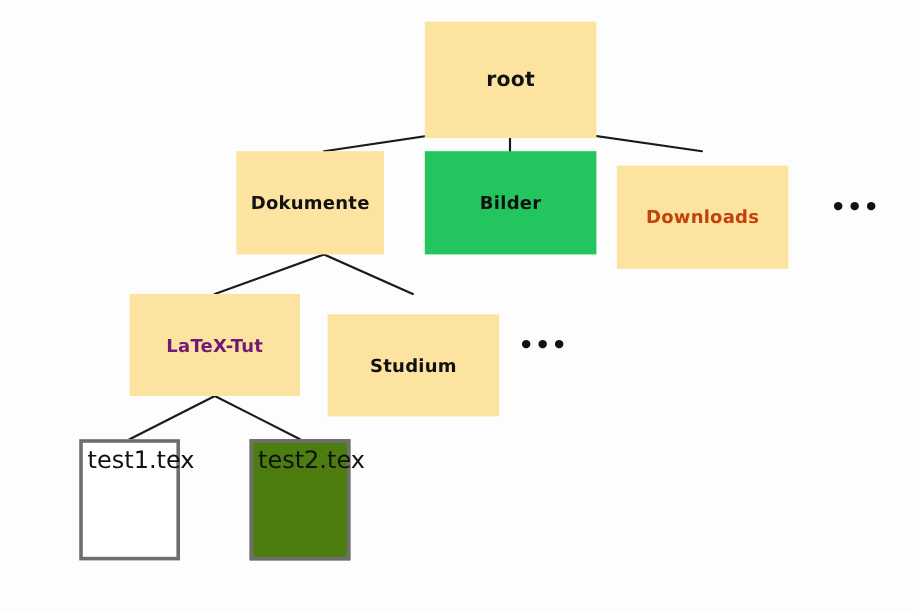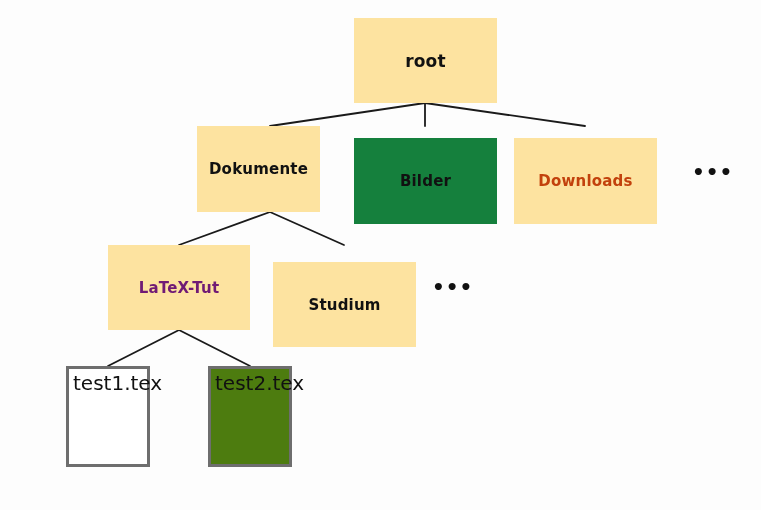--- a/index.html
+++ b/index.html
@@ -79,29 +79,29 @@
         <line x1="425" y1="103" x2="270" y2="126"></line>
         <line x1="425" y1="103" x2="425" y2="126"></line>
         <line x1="425" y1="103" x2="585" y2="126"></line>
         <line x1="270" y1="212" x2="179" y2="245"></line>
         <line x1="270" y1="212" x2="344" y2="245"></line>
         <line x1="179" y1="330" x2="108" y2="366"></line>
         <line x1="179" y1="330" x2="250" y2="366"></line>
       </g>
   </svg>
 
-  <div class="node folder root-node" style="left: 354px; top: 18px; width: 143px; height: 85px; background: rgb(253, 227, 160); color: rgb(17, 17, 17);">
+  <div class="node folder root-node" style="left: 354px; top: 18px; width: 143px; height: 97px; background: rgb(253, 227, 160); color: rgb(17, 17, 17);">
     <span>root</span>
   </div>
 
   <div class="node folder" style="left: 197px; top: 126px; width: 123px; height: 86px; background: rgb(253, 227, 160); color: rgb(17, 17, 17);">
     <span>Dokumente</span>
   </div>
 
-  <div class="node folder" style="left: 354px; top: 126px; width: 143px; height: 86px; background: #15803d; color: rgb(17, 17, 17); margin-top: 12px;">
+  <div class="node folder" style="left: 354px; top: 126px; width: 143px; height: 86px; background: #22c55e; color: rgb(17, 17, 17);">
     <span>Bilder</span>
   </div>
 
   <div class="node folder" style="left: 514px; top: 126px; width: 143px; height: 86px; background: rgb(253, 227, 160); color: #c2410c; margin-top: 12px;">
     <span>Downloads</span>
   </div>
 
   <div class="node folder" style="left: 108px; top: 245px; width: 142px; height: 85px; background: rgb(253, 227, 160); color: #701a75;">
     <span>LaTeX-Tut</span>
   </div>

